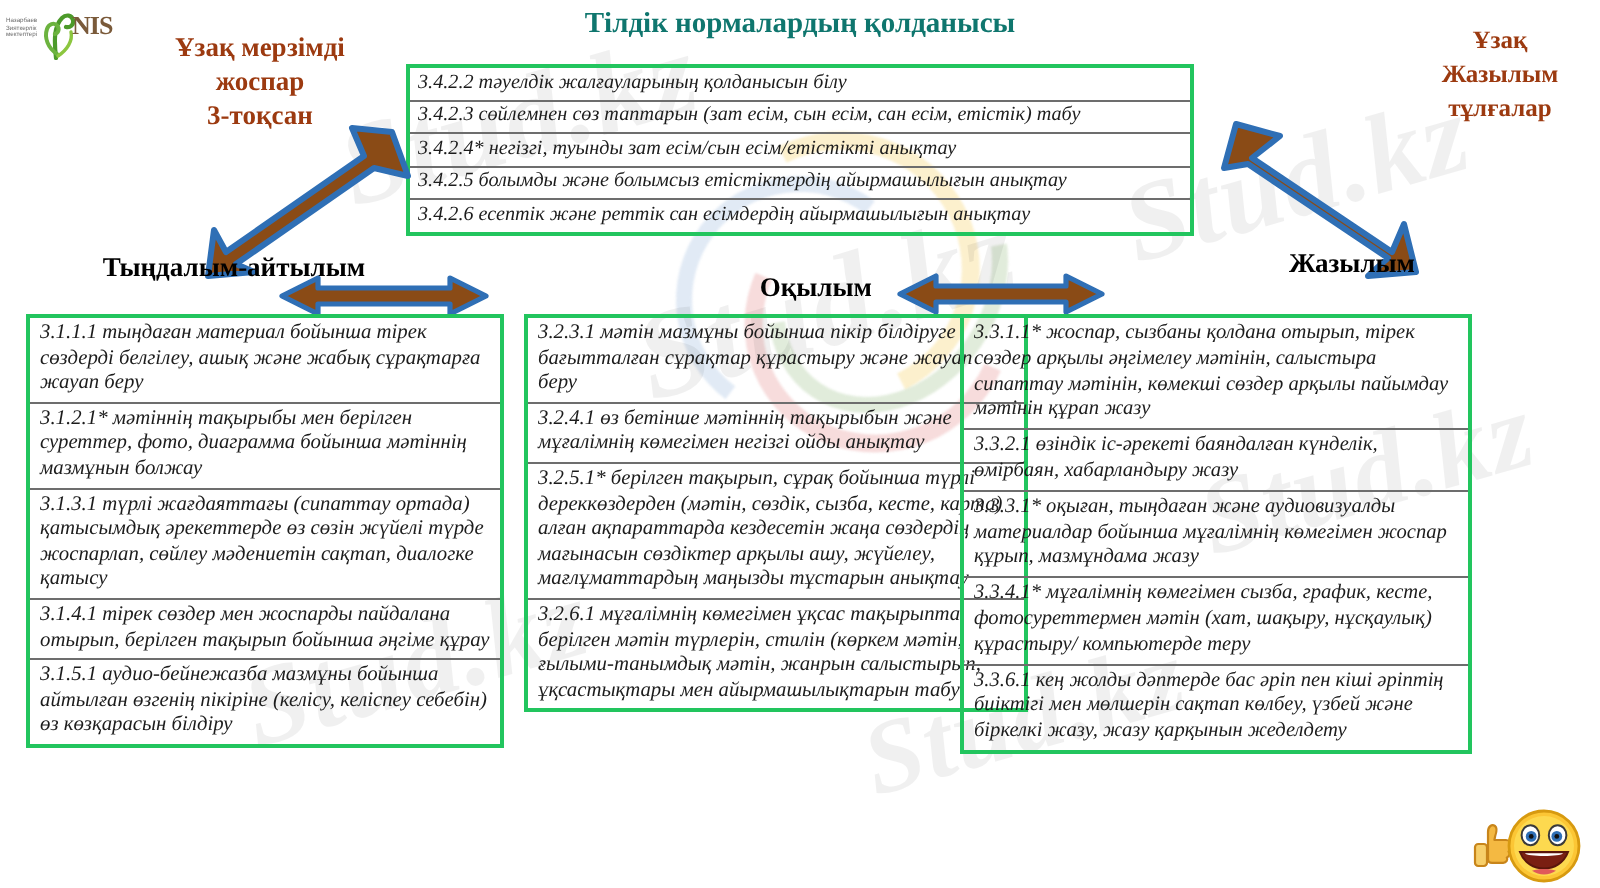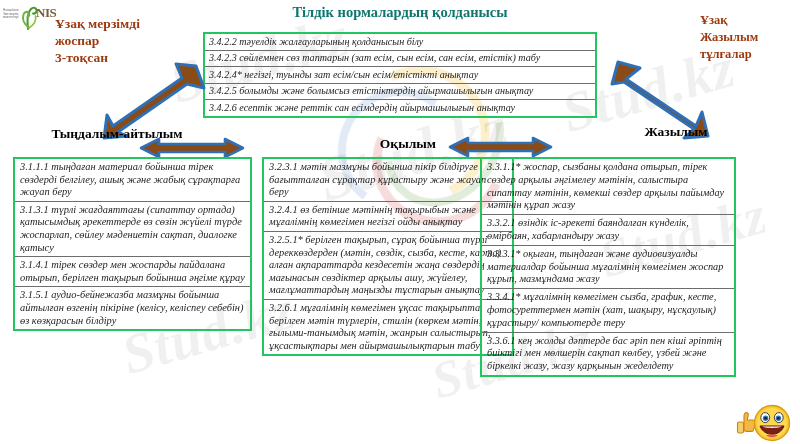--- a/index.html
+++ b/index.html
@@ -47,20 +47,21 @@
   .logo .ltxt{position:absolute;left:34px;top:3px;font-family:"Liberation Serif",serif;
     font-weight:700;font-size:13px;color:#7a5a3a;letter-spacing:-.5px;}
   .logo .lsub{position:absolute;left:1px;top:7px;font-size:3.1px;line-height:3.6px;
     color:#6b6b6b;font-family:"Liberation Sans",sans-serif;width:22px;}
 
   
   .hdr-red{
     position:absolute;
     color:#9c3a10;
     font-weight:700;
+    text-align:center;
     font-family:"Liberation Serif",serif;
     line-height:17px;
     font-size:13.5px;
   }
   #plan-title{left:55px;top:15px;width:150px;}
   #theme-title{left:700px;top:12px;width:100px;font-size:12.5px;line-height:17px;}
 
   
   #main-title{
     position:absolute;left:200px;top:4px;width:400px;text-align:center;
@@ -177,20 +178,21 @@
   <svg class="arrow" style="left:448px;top:136px;width:105px;height:22px;" viewBox="0 0 105 22">
     <polygon points="2,11 20,2 20,7 85,7 85,2 103,11 85,20 85,15 20,15 20,20" fill="#8a4b16" stroke="#2f6fb5" stroke-width="2.6" stroke-linejoin="round"></polygon>
   </svg>
 
   <div class="seclabel" id="lbl-listen">Тыңдалым-айтылым</div>
   <div class="seclabel" id="lbl-read">Оқылым</div>
   <div class="seclabel" id="lbl-write">Жазылым</div>
 
   <div class="tbl" id="col-listen">
     <div class="row">3.1.1.1 тыңдаған материал бойынша тірек сөздерді белгілеу, ашық және жабық сұрақтарға жауап беру</div>
+    <div class="row">3.1.2.1* мәтіннің тақырыбы мен берілген суреттер, фото, диаграмма бойынша мәтіннің мазмұнын болжау</div>
     <div class="row">3.1.3.1 түрлі жағдаяттағы (сипаттау ортада) қатысымдық әрекеттерде өз сөзін жүйелі түрде жоспарлап, сөйлеу мәдениетін сақтап, диалогке қатысу</div>
     <div class="row">3.1.4.1 тірек сөздер мен жоспарды пайдалана отырып, берілген тақырып бойынша әңгіме құрау</div>
     <div class="row">3.1.5.1 аудио-бейнежазба мазмұны бойынша айтылған өзгенің пікіріне (келісу, келіспеу себебін) өз көзқарасын білдіру</div>
   </div>
 
   <div class="tbl" id="col-read">
     <div class="row">3.2.3.1 мәтін мазмұны бойынша пікір білдіруге бағытталған сұрақтар құрастыру және жауап беру</div>
     <div class="row">3.2.4.1 өз бетінше мәтіннің тақырыбын және мұғалімнің көмегімен негізгі ойды анықтау</div>
     <div class="row">3.2.5.1* берілген тақырып, сұрақ бойынша түрлі дереккөздерден (мәтін, сөздік, сызба, кесте, карта) алған ақпараттарда кездесетін жаңа сөздердің мағынасын сөздіктер арқылы ашу, жүйелеу, мағлұматтардың маңызды тұстарын анықтау</div>
     <div class="row">3.2.6.1 мұғалімнің көмегімен ұқсас тақырыпта берілген мәтін түрлерін, стилін (көркем мәтін, ғылыми-танымдық мәтін, жанрын салыстырып, ұқсастықтары мен айырмашылықтарын табу</div>

